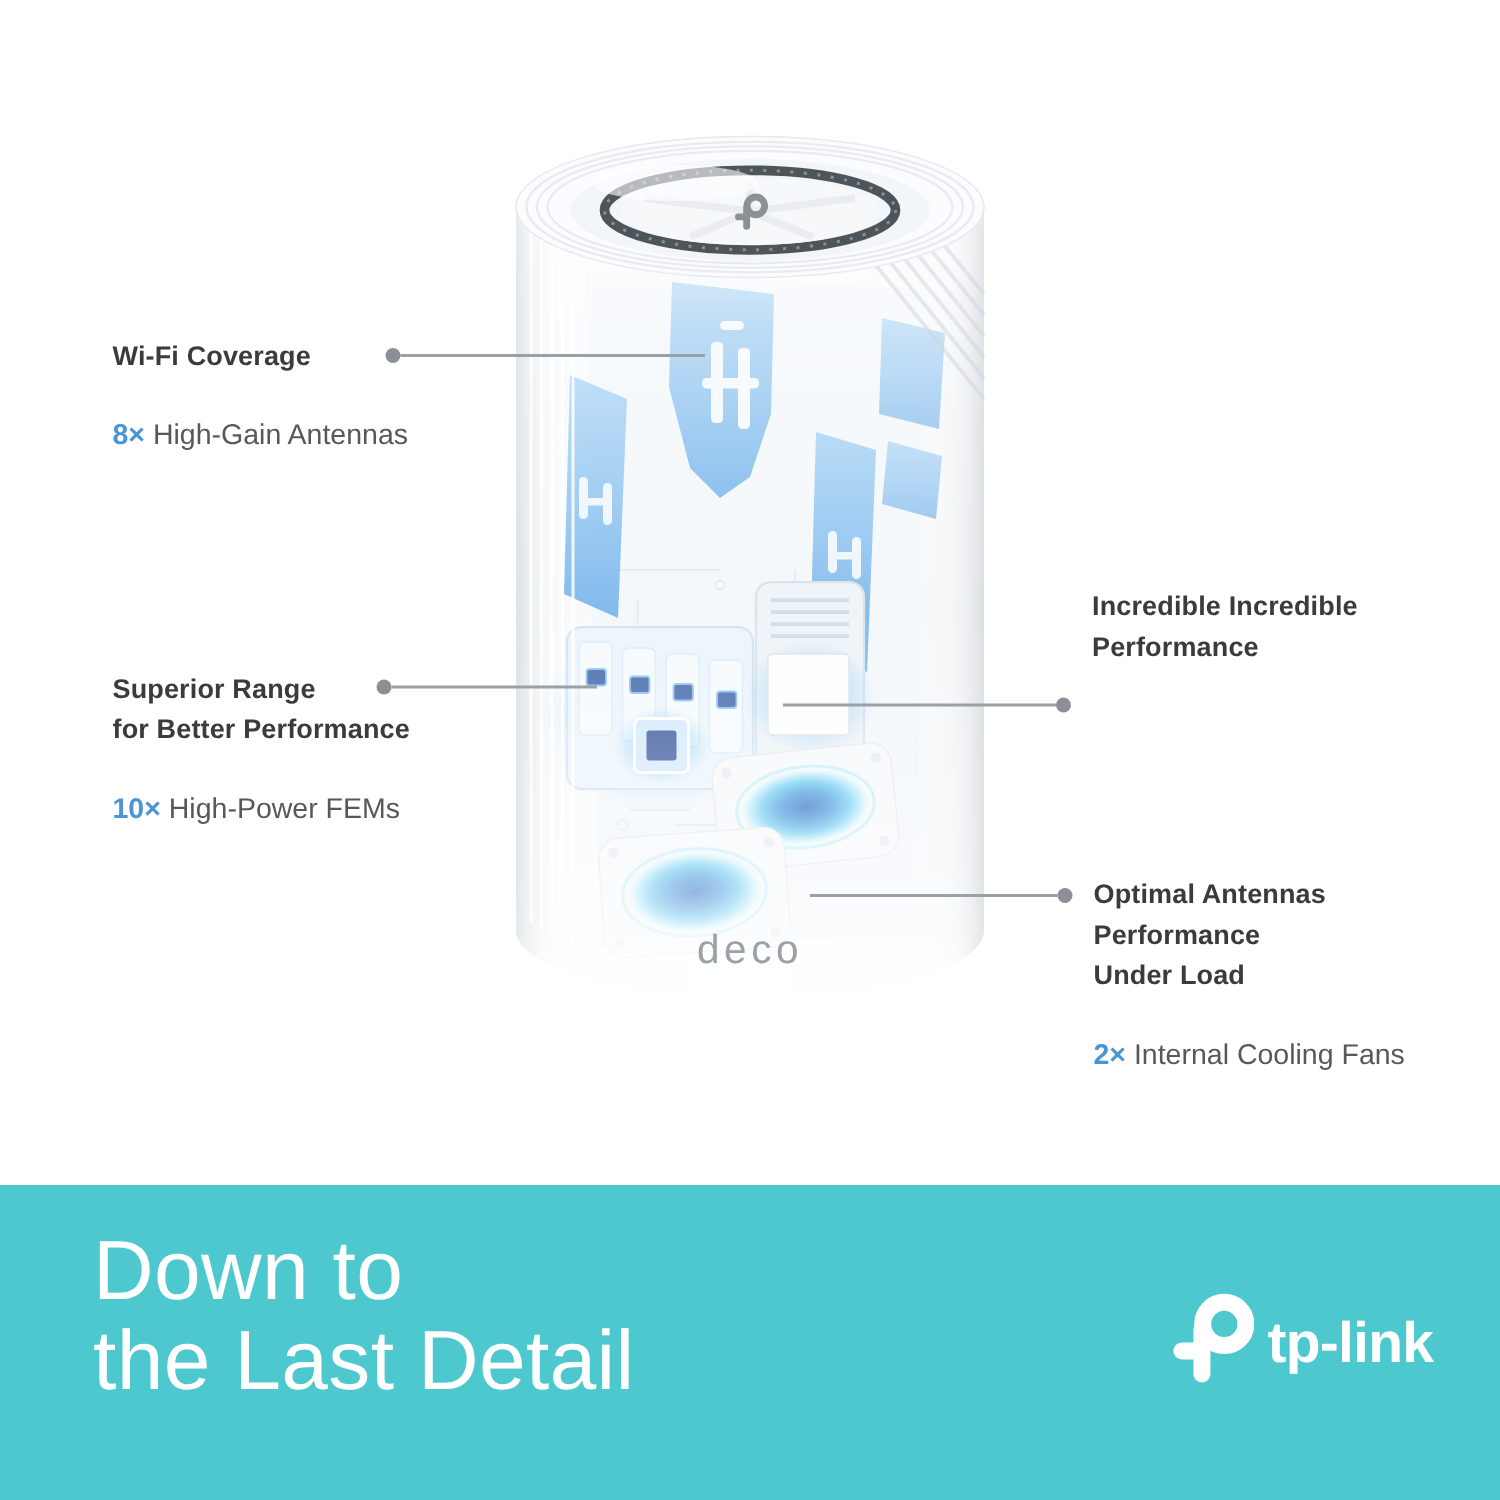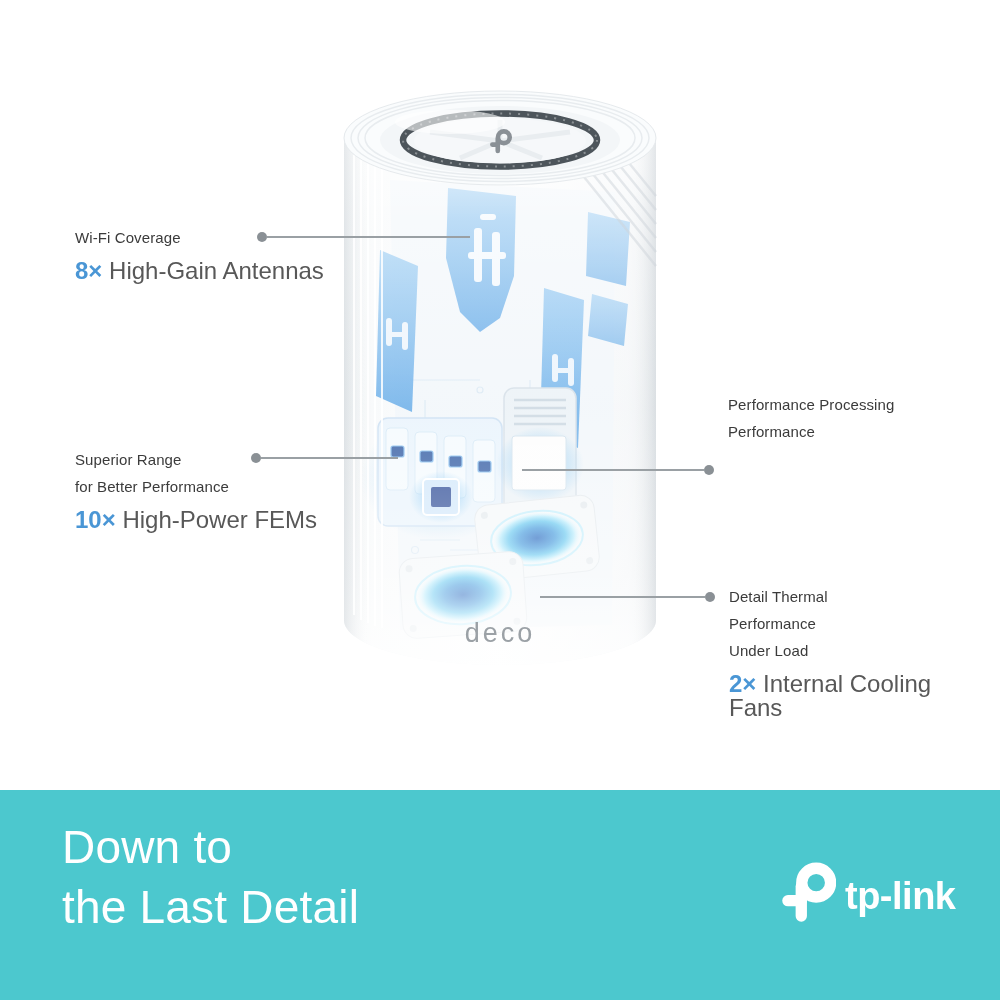--- a/index.html
+++ b/index.html
@@ -3,29 +3,29 @@
 <meta charset="utf-8">
 <style>
   html,body{margin:0;padding:0;background:#ffffff;}
   #page{
     position:relative;width:1000px;height:1000px;overflow:hidden;
     background:#ffffff;font-family:"Liberation Sans","DejaVu Sans",sans-serif;
     -webkit-font-smoothing:antialiased;
   }
   
   .callout{position:absolute;z-index:4;}
-  .callout-title{font-size:15px;line-height:27px;font-weight:400;color:#3b3b3b;letter-spacing:.1px;}
+  .callout-title{font-size:18px;line-height:27px;font-weight:700;color:#3b3b3b;letter-spacing:.1px;}
   .callout-title span{display:block;}
-  .callout-stat{margin-top:8px;font-size:24px;line-height:24px;color:#585858;}
+  .callout-stat{margin-top:28px;font-size:19px;line-height:24px;color:#585858;}
   .stat-value{color:#4a96d5;font-weight:700;}
   .connector{position:absolute;height:2px;background:#9aa0a4;z-index:3;}
   .connector-dot{position:absolute;width:10px;height:10px;border-radius:50%;background:#8a9095;z-index:3;}
   
   #banner{position:absolute;left:0;top:790px;width:1000px;height:210px;background:#4cc8ce;z-index:2;}
-  #banner-heading{position:absolute;left:62px;top:27px;color:#ffffff;font-size:46px;line-height:60px;font-weight:400;letter-spacing:.2px;}
+  #banner-heading{position:absolute;left:62px;top:27px;color:#ffffff;font-size:56px;line-height:60px;font-weight:400;letter-spacing:.2px;}
   #banner-heading span{display:block;}
   #banner-logo{position:absolute;left:782px;top:70px;display:flex;align-items:center;gap:9px;}
   #banner-logo-text{color:#ffffff;font-size:38px;font-weight:700;letter-spacing:-.5px;text-align:right;}
   
   #device{position:absolute;left:330px;top:80px;z-index:1;}
 </style>
 </head>
 <body>
 
 <div id="page">
@@ -209,28 +209,28 @@
       <span>for Better Performance</span>
     </div>
     <div class="callout-stat">
       <span class="stat-value">10×</span>
       <span>High-Power FEMs</span>
     </div>
   </div>
 
   <div class="callout" style="left:728px;top:391px;width:250px;">
     <div class="callout-title">
-      <span>Performance Processing</span>
+      <span>Incredible Incredible</span>
       <span>Performance</span>
     </div>
   </div>
 
   <div class="callout" style="left:729px;top:583px;width:250px;">
     <div class="callout-title">
-      <span>Detail Thermal</span>
+      <span>Optimal Antennas</span>
       <span>Performance</span>
       <span>Under Load</span>
     </div>
     <div class="callout-stat">
       <span class="stat-value">2×</span>
       <span>Internal Cooling Fans</span>
     </div>
   </div>
 
   <div id="banner">

